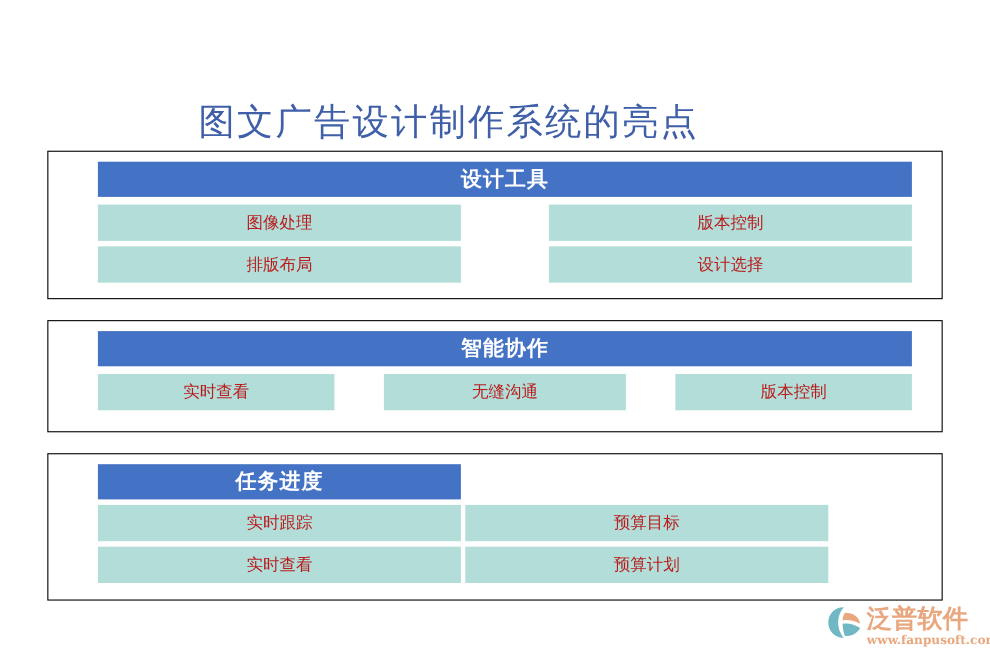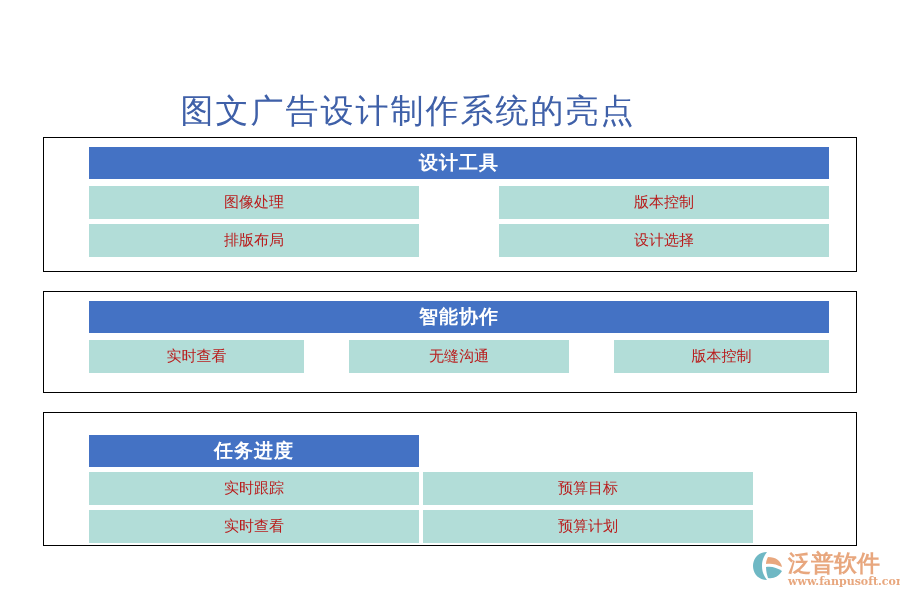--- a/index.html
+++ b/index.html
@@ -119,21 +119,21 @@
     grid-template-rows: 33px;
   }
   .s2-row .i1 { grid-column: 1; text-align: right; }
   .s2-row .i2 { grid-column: 3; }
   .s2-row .i3 { grid-column: 5; }
 
   
   .s3-grid {
     position: absolute;
     left: 45px;
-    top: 22px;
+    top: 9px;
     width: 664px;
     display: grid;
     grid-template-columns: 330px 1fr 330px;
     grid-template-rows: 32px 33px 33px;
     row-gap: 5px;
   }
   .s3-grid .gap { grid-row: span 3; }
   .c1r1 { grid-column: 1; grid-row: 1; }
   .c1r2 { grid-column: 1; grid-row: 2; }
   .c1r3 { grid-column: 1; grid-row: 3; }

